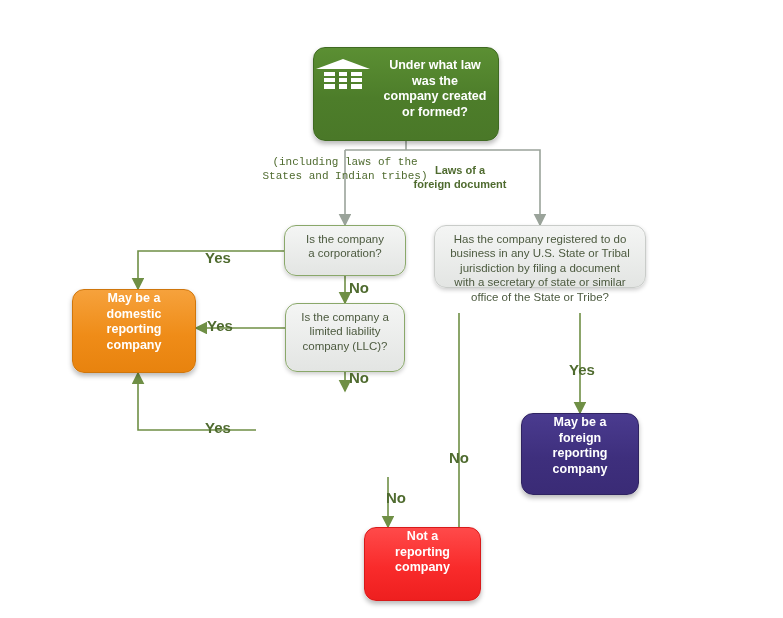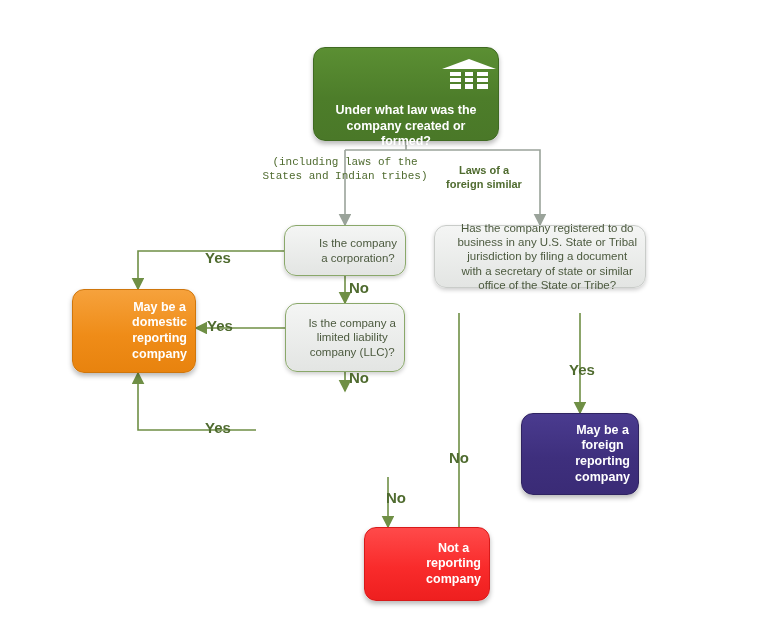--- a/index.html
+++ b/index.html
@@ -14,22 +14,22 @@
     position: relative;
     width: 783px;
     height: 618px;
     background: #ffffff;
     overflow: hidden;
   }
   .node {
     position: absolute;
     box-sizing: border-box;
     display: flex;
-    flex-direction: column;
-    align-items: flex-end;
+    flex-direction: row;
+    align-items: flex-start;
     justify-content: center;
     text-align: center;
     border-radius: 12px;
   }
   .node .txt {
     white-space: pre-line;
     line-height: 1.25;
   }
 
   
@@ -62,21 +62,21 @@
   .decision.bordered {
     border: 1px solid #8aa86a;
   }
 
   
   .outcome {
     color: #ffffff;
     font-weight: bold;
     font-size: 12.5px;
     box-shadow: 0 3px 5px rgba(0,0,0,0.28);
-    padding: 12px 8px;
+    padding: 1px 8px;
   }
   .outcome.orange {
     background: linear-gradient(to bottom, #f6a23c 0%, #ef8c18 55%, #e8830e 100%);
     border: 1px solid #cf760c;
   }
   .outcome.purple {
     background: linear-gradient(to bottom, #4a3b8f 0%, #3e2f7d 55%, #3a2b76 100%);
     border: 1px solid #2f2361;
   }
   .outcome.red {
@@ -172,23 +172,23 @@
     </span>
     <span class="txt">Under what law was the
 company created or formed?</span>
   </div>
 
   <div class="branch-label" style="left:255px; top:155px; width:180px;">
     <span class="b-sub">(including laws of the
 States and Indian tribes)</span>
   </div>
 
-  <div class="branch-label" style="left:424px; top:163px; width:120px;">
+  <div class="branch-label" style="left:400px; top:163px; width:120px;">
     <span class="b-strong">Laws of a</span>
-    <span class="b-strong">foreign similar</span>
+    <span class="b-strong">foreign document</span>
   </div>
 
   <div class="node decision bordered" style="left:284px; top:225px; width:122px; height:51px;">
     <span class="txt">Is  the company
 a corporation?</span>
   </div>
 
   <div class="node decision bordered" style="left:285px; top:303px; width:120px; height:69px;">
     <span class="txt">Is the company a
 limited liability
@@ -211,21 +211,21 @@
 company</span>
   </div>
 
   <div class="node outcome purple" style="left:521px; top:413px; width:118px; height:82px;">
     <span class="txt">May be a
 foreign
 reporting
 company</span>
   </div>
 
-  <div class="node outcome red" style="left:364px; top:527px; width:126px; height:74px;">
+  <div class="node outcome red" style="left:364px; top:527px; width:117px; height:74px;">
     <span class="txt">Not a
 reporting
 company</span>
   </div>
 
   <div class="edge-label" style="left:205px; top:249px;">Yes</div>
 
   <div class="edge-label" style="left:349px; top:279px;">No</div>
 
   <div class="edge-label" style="left:207px; top:317px;">Yes</div>

